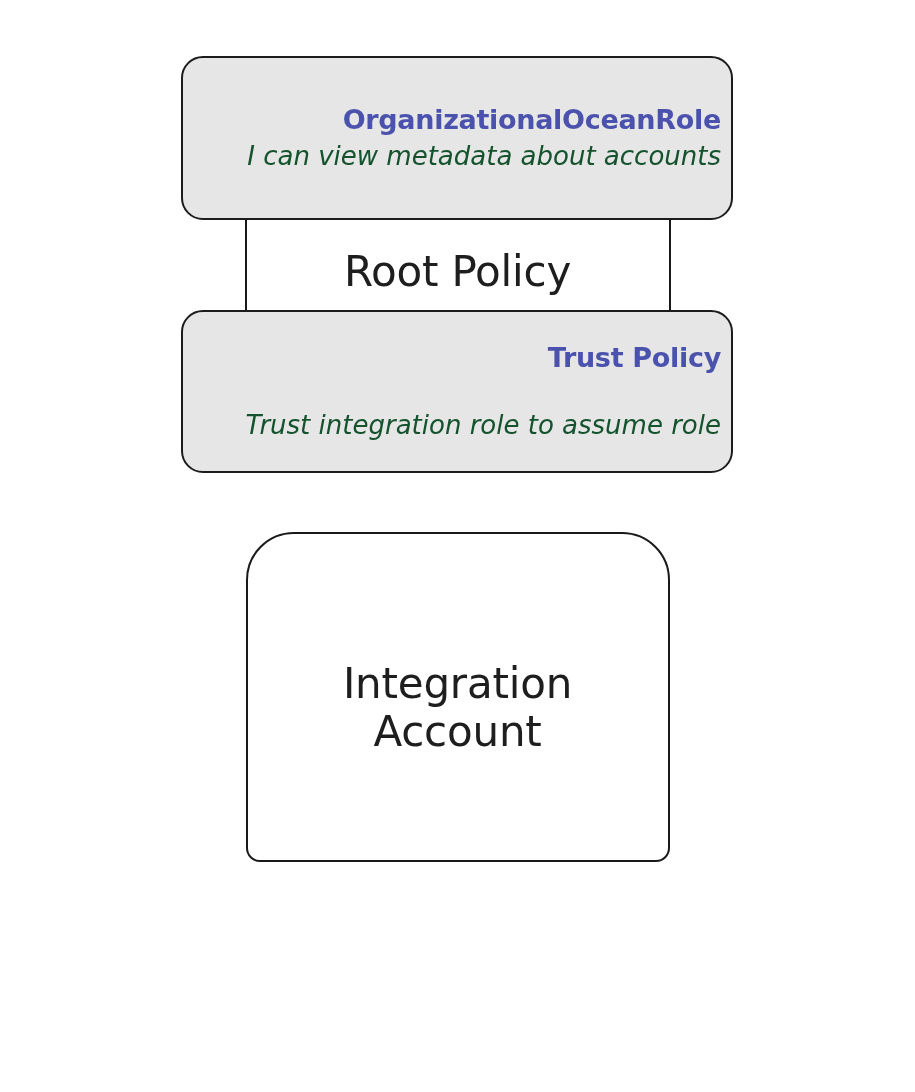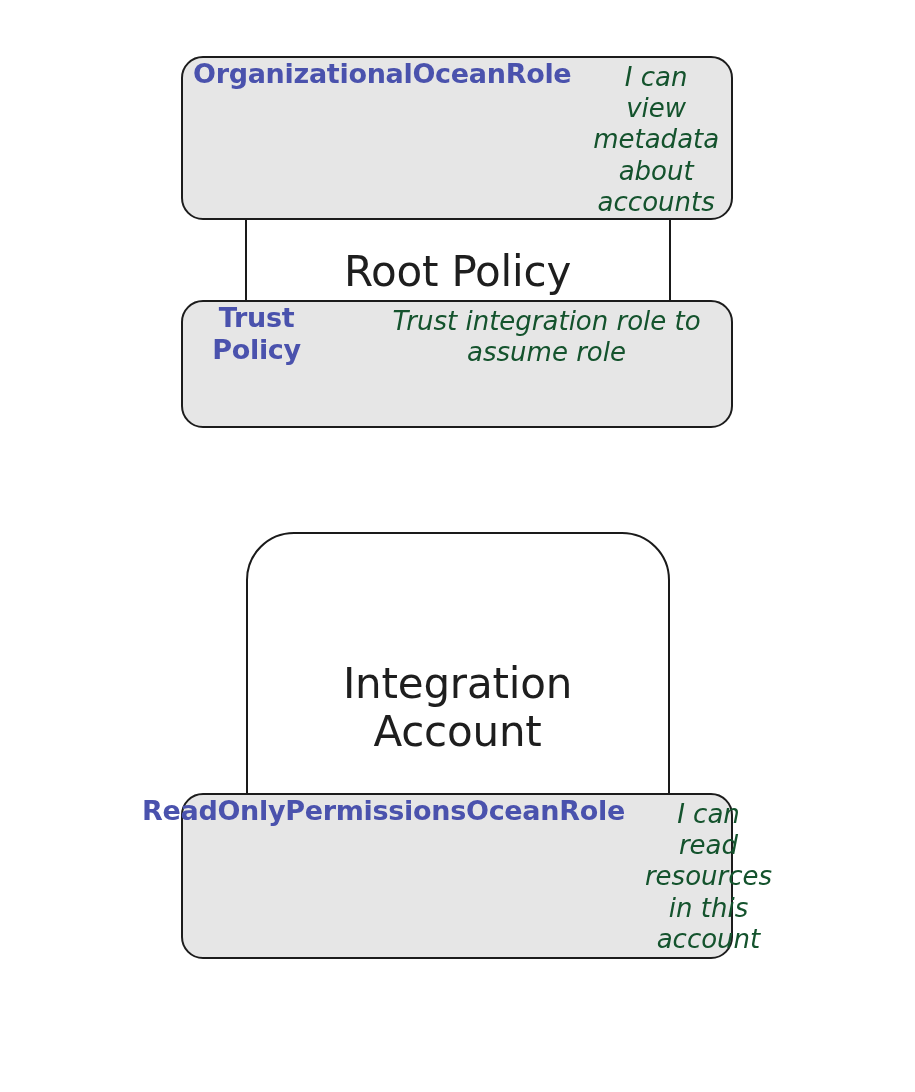--- a/index.html
+++ b/index.html
@@ -63,22 +63,22 @@
   
   .role-box {
     position: absolute;
     left: 181px;
     width: 552px;
     background: #e6e6e6;
     border: 2.5px solid #1c1c1c;
     border-radius: 22px;
     box-sizing: border-box;
     display: flex;
-    flex-direction: row;
-    align-items: flex-start;
+    flex-direction: column;
+    align-items: flex-end;
     justify-content: center;
   }
   .role-title {
     font-size: 27px;
     font-weight: 700;
     color: #4a52ad;
     letter-spacing: -0.3px;
     text-align: center;
     margin: 0;
     padding: 0 10px;
@@ -89,21 +89,21 @@
     font-style: italic;
     font-weight: 400;
     color: #14532d;
     text-align: center;
     margin: 4px 0 0 0;
     padding: 0 10px;
     line-height: 1.2;
   }
 
   #org-role-box   { top: 56px;  height: 164px; }
-  #trust-policy-box { top: 300px; height: 128px; gap: 32px; }
+  #trust-policy-box { top: 310px; height: 163px; gap: 32px; }
   #readonly-role-box { top: 793px; height: 166px; }
 </style>
 </head>
 <body>
 
 <div id="canvas">
 
   <div id="root-account-box" class="account-box"></div>
 
   <div id="integration-account-box" class="account-box"></div>
@@ -116,18 +116,14 @@
   <div id="org-role-box" class="role-box">
     <div class="role-title">OrganizationalOceanRole</div>
     <div class="role-desc">I can view metadata about accounts</div>
   </div>
 
   <div id="trust-policy-box" class="role-box">
     <div class="role-title">Trust Policy</div>
     <div class="role-desc">Trust integration role to assume role</div>
   </div>
 
-  <div id="readonly-role-box" class="role-box">
-    <div class="role-title">ReadOnlyPermissionsOceanRole</div>
-    <div class="role-desc">I can read resources in this account</div>
-  </div>
 
 </div>
 
 </body></html>

